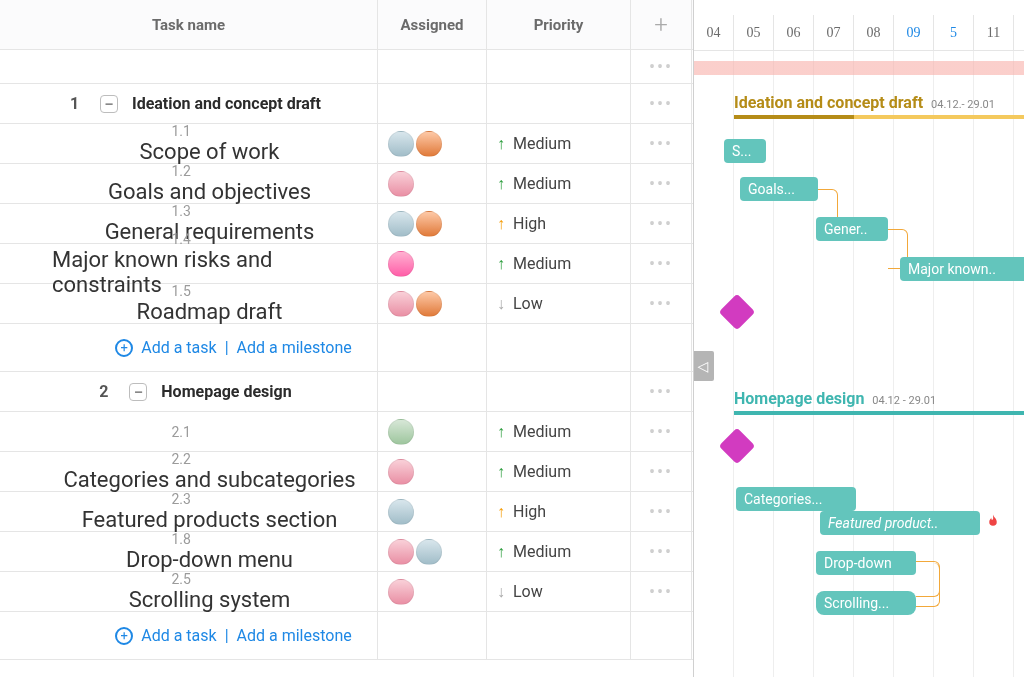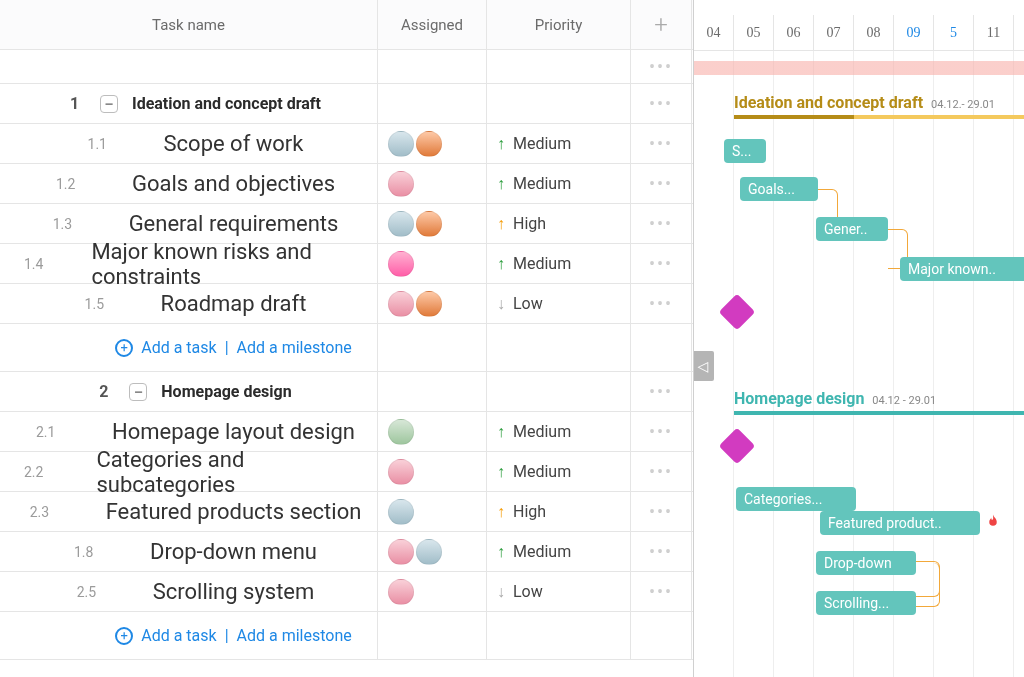--- a/index.html
+++ b/index.html
@@ -35,20 +35,21 @@
   .colhdr {
     display: flex; height: 50px;
     background: #fbfbfc;
     border-bottom: 1px solid var(--border);
   }
   .colhdr .cell {
     display: flex; align-items: center; justify-content: center;
     border-right: 1px solid var(--border);
     color: var(--text-muted);
     font-size: 15px;
+    font-weight: bold;
   }
   .col-task { width: 378px; justify-content: center; }
   .col-assigned { width: 109px; }
   .col-priority { width: 144px; }
   .col-add { width: 61px; }
   .colhdr .col-add { color: #aaa; font-size: 24px; font-weight: 300; cursor: pointer; }
 
   
   .row {
     display: flex; height: 40px;
@@ -66,21 +67,21 @@
   .section-row { height: 40px; }
   .section-row .col-task { font-weight: 700; font-size: 16px; }
   .section-row .num { color: #555; font-weight: 700; width: 30px; }
   .section-row .col-add { color: #bbb; }
   .collapse-box {
     width: 18px; height: 18px; border: 1px solid #bdbdbd; border-radius: 4px;
     margin-right: 14px; display: flex; align-items: center; justify-content: center;
     color: #888; font-size: 14px; line-height: 1; cursor: pointer;
   }
 
-  .task-row .col-task { padding-left: 24px; }
+  .task-row .col-task { padding-left: 24px; flex-direction: column; }
   .task-row .num {
     width: 48px; color: var(--text-light); font-size: 14px;
   }
   .task-row .name-indent { margin-left: 28px; font-size: 22px; color: #333; }
 
   .dots { color: #cfcfcf; letter-spacing: 2px; font-size: 18px; }
 
   
   .pri { display: inline-flex; align-items: center; gap: 8px; font-size: 16px; color: #444; }
   .arrow-up-green { color: var(--green); font-weight: 700; }
@@ -331,21 +332,20 @@
       <div class="cell col-assigned"></div>
       <div class="cell col-priority"></div>
       <div class="cell col-add">
           <span class="dots">•••</span>
         </div>
     </div>
 
     <div class="row task-row">
       <div class="cell col-task">
           <span class="num">2.1</span>
-          <span class="name-indent">Homepage layout design</span>
         </div>
       <div class="cell col-assigned">
           <div class="avatars">
             <span class="av p5"></span>
           </div>
         </div>
       <div class="cell col-priority">
           <span class="pri">
             <span class="arrow-up-green">↑</span>
             <span>Medium</span>
@@ -481,27 +481,27 @@
       <div class="diamond" style="left:30px; top:248px;"></div>
 
       <div class="gantt-section-title" style="left:40px; top:338px; color:var(--teal);">
         <span>Homepage design</span>
         <span class="date">04.12 - 29.01</span>
       </div>
       <div class="gantt-underline" style="left:40px; right:0; top:360px; background:var(--teal);"></div>
 
       <div class="diamond" style="left:30px; top:382px;"></div>
       <div class="bar" style="left:42px; top:436px; width:120px;">Categories...</div>
-      <div class="bar" style="left:126px; top:460px; width:160px;">Featured product..</div>
+      <div class="bar" style="left:126px; top:460px; width:160px;font-style:italic;">Featured product..</div>
       <svg class="flame-icon" style="left:290px; top:462px;" viewBox="0 0 24 24">
           <path fill="currentColor" d="M12 2c1 4 5 5 5 10a5 5 0 0 1-10 0c0-3 2-4 3-6 0 0-1 3 1 3s1-4 1-7z"></path>
         </svg>
       <div class="bar" style="left:122px; top:500px; width:100px;">Drop-down</div>
       <div class="connector" style="left:222px; top:510px; width:24px; height:36px;"></div>
-      <div class="bar" style="left:122px; top:540px; width:100px;">Scrolling...</div>
+      <div class="bar" style="left:122px; top:540px; width:100px;border-radius:8px;">Scrolling...</div>
       <div class="connector" style="left:222px; top:512px; width:24px; height:44px; border-top:none;"></div>
 
       <div class="collapse-handle">
         <span>◁</span>
       </div>
     </div>
   </div>
 </div>
 
 </body></html>

